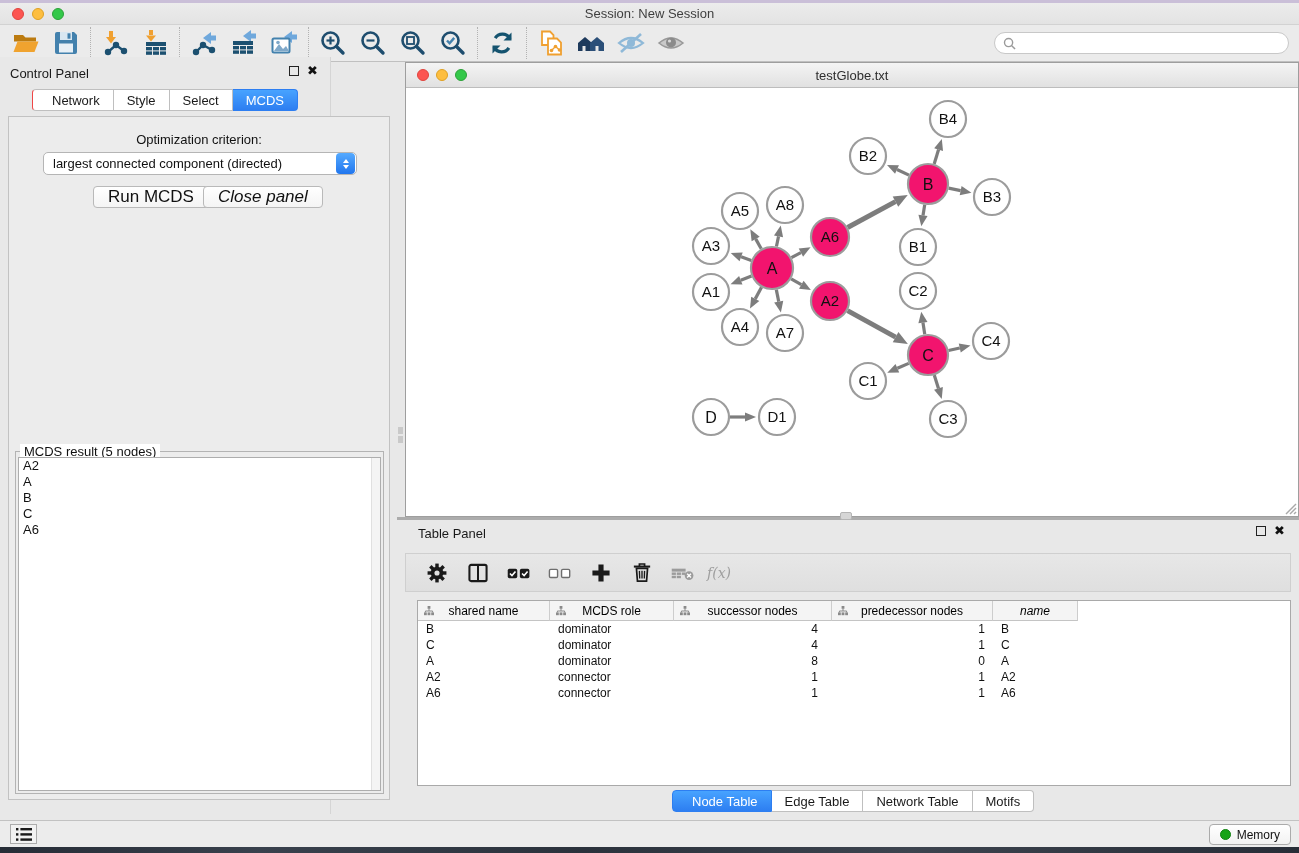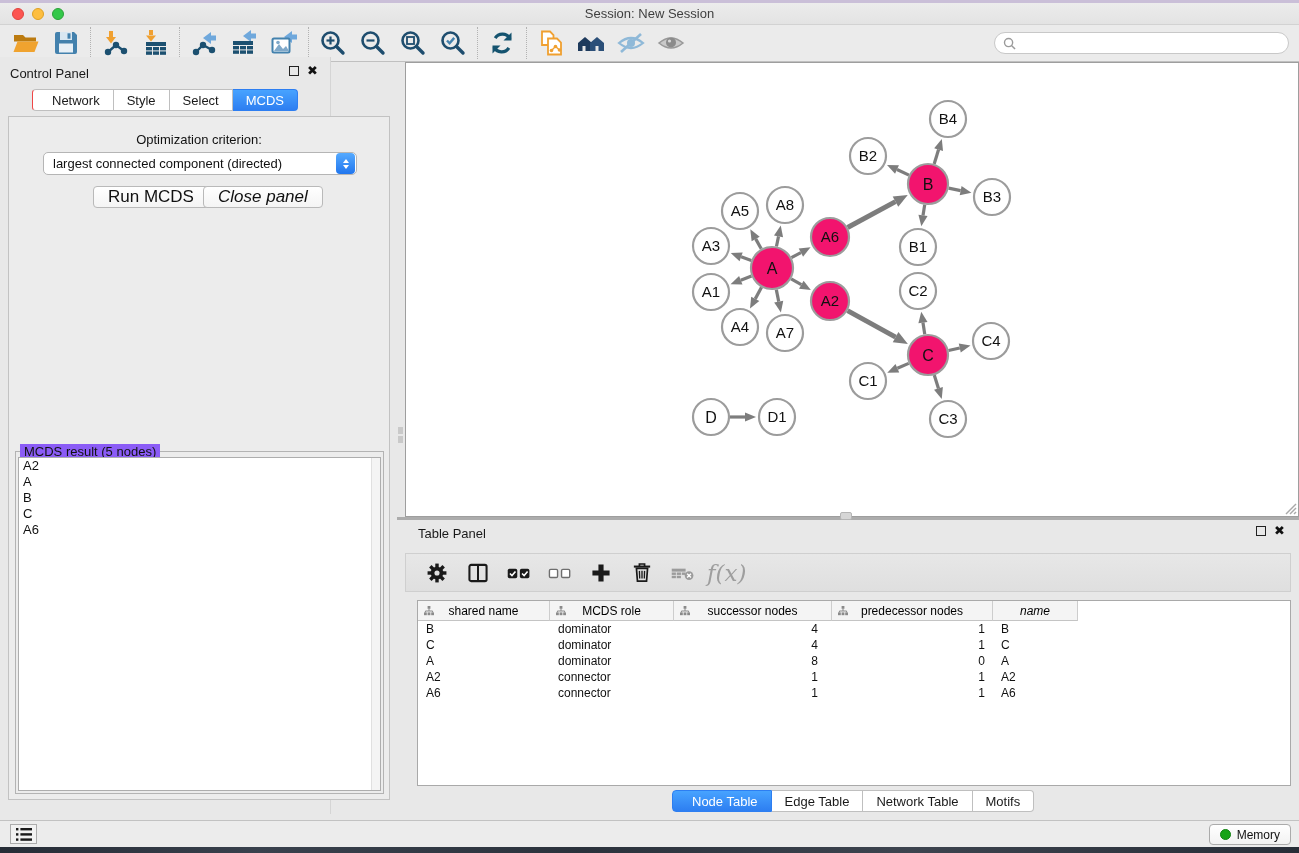--- a/index.html
+++ b/index.html
@@ -61,21 +61,21 @@
   .stepper .tri { width:0; height:0; border-left:3.5px solid transparent; border-right:3.5px solid transparent; }
   .tri.up { border-bottom:4px solid #fff; }
   .tri.down { border-top:4px solid #fff; }
 
   .btn { height:22px; background:linear-gradient(#FFFFFF,#F4F4F4); border:1px solid #B9B9B9; border-radius:4px;
     font-size:17px; color:#111; font-family:"Liberation Sans",sans-serif; cursor:pointer; padding:0 14px; }
   .btn-run { left:84px; top:69px; }
   .btn-close { left:194px; top:69px;font-style:italic; }
 
   .groupbox { left:6px; top:334px; width:369px; height:343px; border:1px solid #B3B3B3; }
-  .groupbox .legend { position:absolute; left:4px; top:-8px; background:#8b5cf6; padding:0 4px; font-size:13px; color:#111; }
+  .groupbox .legend { position:absolute; left:4px; top:-8px; background:#ffffff; padding:0 4px; font-size:13px; color:#111; }
   .result-list { position:absolute; left:2px; top:5px; right:2px; bottom:2px; background:#fff; border:1px solid #ADADAD; overflow:hidden; }
   .result-list .scroll { position:absolute; right:0; top:0; bottom:0; width:9px; background:#F4F4F4; border-left:1px solid #E0E0E0; }
   .list-item { font-size:13px; color:#111; line-height:16px; padding-left:4px; }
 
   
   .net-window { left:405px; top:62px; width:894px; height:455px; background:#fff; border:1px solid #9E9E9E; }
   .net-titlebar { left:0; top:0; width:100%; height:25px; background:linear-gradient(#F4F4F4,#E1E1E1);
     border-bottom:1px solid #BDBDBD; }
   .net-lights { left:11px; top:6px; display:flex; gap:7px; }
   .net-title { width:100%; text-align:center; line-height:25px; font-size:13px; color:#2e2e2e; }
@@ -86,21 +86,21 @@
   .hsplit-bar { left:397px; top:517px; width:902px; height:3px; background:#ACACAC; }
   .hsplit-handle { left:840px; top:512px; width:12px; height:8px; background:#D6D6D6; border:1px solid #B5B5B5; border-radius:2px; }
 
   
   .table-panel { left:397px; top:520px; width:902px; height:300px; background:#E8E8E8; }
   .tp-title { left:21px; top:6px; }
   .tp-icons { right:14px; top:6px; }
   .tp-toolbar { left:8px; top:33px; width:886px; height:39px; background:linear-gradient(#E7E7E7,#DFDFDF);
     border:1px solid #CFCFCF; display:flex; align-items:center; padding-left:14px; gap:7px; }
   .tp-btn { width:34px; height:32px; display:flex; align-items:center; justify-content:center; background:transparent; border:none; cursor:pointer; }
-  .fx-label { font-family:"DejaVu Serif",serif; font-style:italic; font-size:23px; color:#9e9e9e; }
+  .fx-label { font-family:"DejaVu Serif",serif; font-style:italic; font-size:14px; color:#9e9e9e; }
 
   .table { left:20px; top:80px; width:874px; height:186px; background:#fff; border:1px solid #A9A9A9; overflow:hidden; }
   .thead { display:flex; height:20px; }
   .th { position:relative; background:#F4F4F4; border-right:1px solid #CDCDCD; border-bottom:1px solid #C4C4C4;
     font-size:12px; color:#000; display:flex; align-items:center; justify-content:center; }
   .th .col-type-icon { position:absolute; left:6px; top:5px; }
   .trow { display:flex; height:16px; cursor:default; }
   .td { font-size:12px; color:#111; line-height:16px; white-space:nowrap; overflow:hidden; }
   .td.left { padding-left:8px; text-align:left; }
   .td.right { padding-right:14px; text-align:right; }
@@ -329,20 +329,28 @@
             <div class="list-item">C</div>
             <div class="list-item">A6</div>
           </div>
         <div class="scroll"></div>
       </div>
     </div>
   </div>
 </div>
 
 <div class="abs net-window">
+  <div class="abs net-titlebar">
+    <div class="abs net-lights">
+      <span class="light red"></span>
+      <span class="light yellow"></span>
+      <span class="light green"></span>
+    </div>
+    <div class="net-title">testGlobe.txt</div>
+  </div>
   <svg class="abs net-canvas" viewBox="0 0 892 428">
       <g>
         <line x1="345.52754906265756" y1="188.05473479501998" x2="334.77811045431633" y2="192.28402211633457" stroke="#7D7D7D" stroke-width="3.2"></line>
         <polygon points="324.5418849856451,196.31138951384457 333.0866161473621,187.98480741949265 336.46960476127055,196.58323681317648" fill="#7D7D7D"></polygon>
       </g>
       <g>
         <line x1="345.30480533927783" y1="172.53615930269035" x2="335.1021013246868" y2="168.85649555972313" stroke="#7D7D7D" stroke-width="3.2"></line>
         <polygon points="324.7545039943257,165.1245752110683 336.6695078711219,164.51050468097148 333.5346947782518,173.20248643847478" fill="#7D7D7D"></polygon>
       </g>
       <g>

